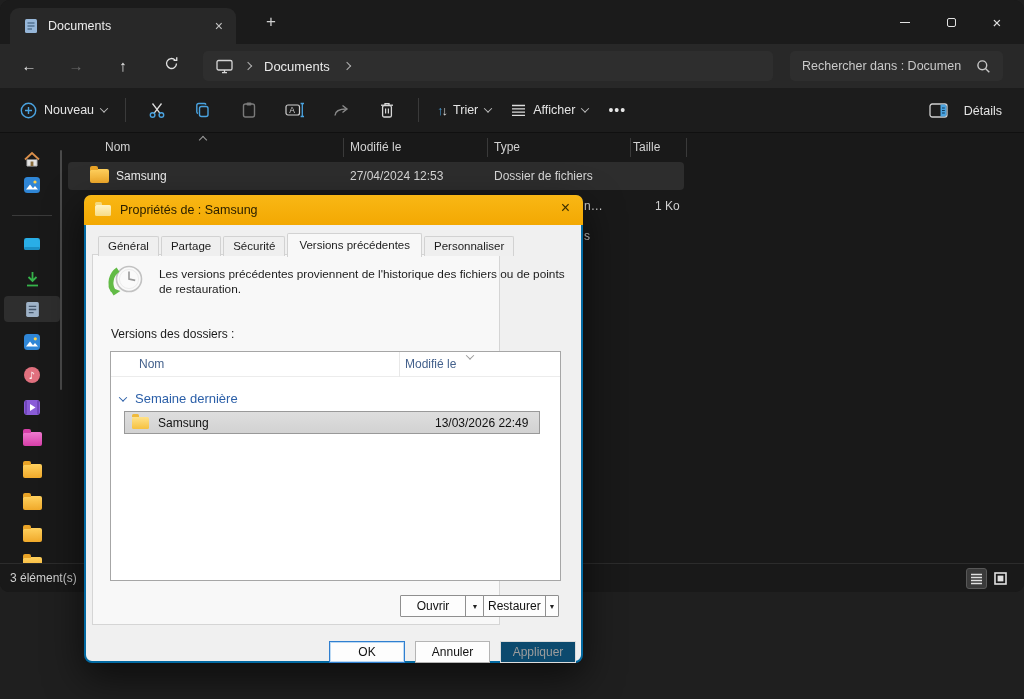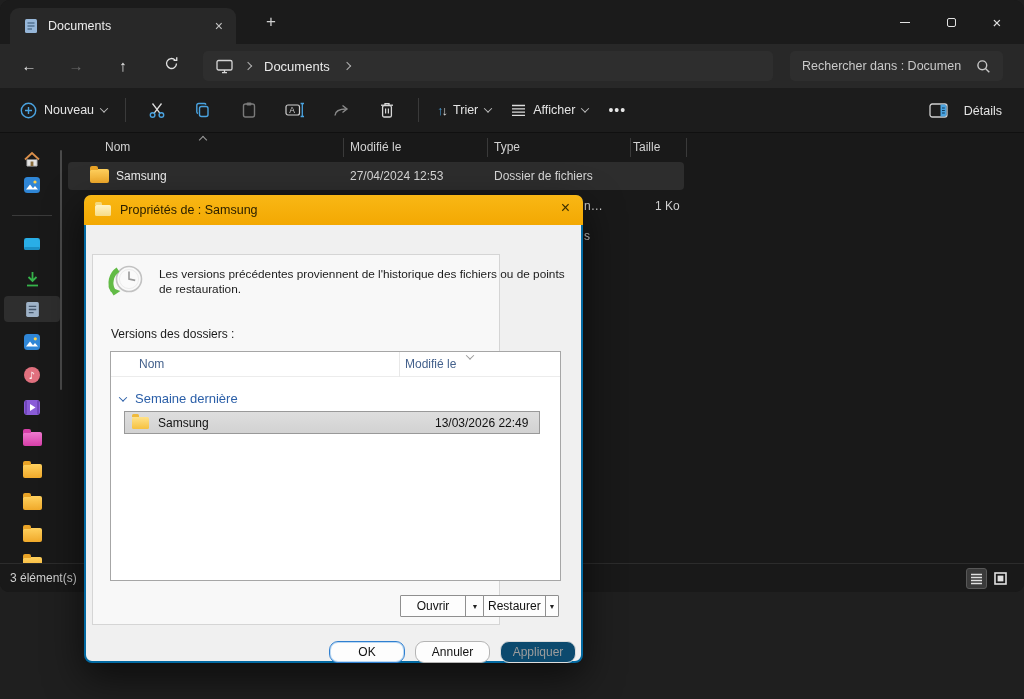--- a/index.html
+++ b/index.html
@@ -81,21 +81,21 @@
   .lb-group{position:absolute;left:9px;top:39px;color:#2b5fa8;font-size:13px;display:flex;align-items:center;gap:9px;}
   .lb-row{position:absolute;left:13px;top:59px;width:416px;height:23px;background:linear-gradient(#dedede,#d2d2d2);
           border:1px solid #999;display:flex;align-items:center;font-size:12px;color:#111;}
   .lb-row .rfold{width:17px;height:12px;border-radius:1.5px;background:linear-gradient(#ffe289,#f6c140);position:relative;margin:0 9px 0 7px;}
   .lb-row .rfold::before{content:"";position:absolute;top:-2.5px;left:0;width:7px;height:3px;border-radius:1.5px 1.5px 0 0;background:#f0ba3c;}
   .lb-row .rdate{position:absolute;left:281px;margin-left:29px;}
   .sbtn{position:absolute;top:398px;height:22px;display:flex;align-items:stretch;border:1px solid #8f8f8f;
         background:#fdfdfd;font-size:12px;color:#111;border-radius:1px;}
   .sbtn .lab{flex:1;display:flex;align-items:center;justify-content:center;padding:0 4px;}
   .sbtn .arr{width:19px;border-left:1px solid #8f8f8f;display:flex;align-items:center;justify-content:center;font-size:7px;color:#222;}
-  .fbtn{position:absolute;top:444px;height:22px;background:#fdfdfd;border:1px solid #b4b4b4;border-radius:9px;
+  .fbtn{position:absolute;top:444px;height:22px;background:#fdfdfd;border:1px solid #b4b4b4;border-radius:0;
         font-size:12px;color:#111;display:flex;align-items:center;justify-content:center;}
   .fbtn.ok{border:1px solid #2f7fd0;box-shadow:0 0 0 1px #bcd9f3 inset;}
   .fbtn.disabled{background:#0c4a6e;border-color:#dcdcdc;color:#9c9c9c;}
 </style>
 </head>
 <body>
 
 <div class="screen">
   <div class="explorer">
 
@@ -341,20 +341,27 @@
     </div>
   </div>
 
   <div class="dlg">
     <div class="dlg-title">
       <span class="dfold"></span>
       <span>Propriétés de : Samsung</span>
       <span class="dlg-close">×</span>
     </div>
 
+    <div class="dlg-tabs">
+      <span class="dtab">Général</span>
+      <span class="dtab">Partage</span>
+      <span class="dtab">Sécurité</span>
+      <span class="dtab active">Versions précédentes</span>
+      <span class="dtab">Personnaliser</span>
+    </div>
 
     <div class="dlg-page">
       <span class="pv-icon">
         <svg width="42" height="42" viewBox="0 0 42 42">
           <circle cx="24" cy="18" r="12.5" fill="#fafafa" stroke="#c2c2c2" stroke-width="1.6"></circle>
           <circle cx="24" cy="18" r="9.6" fill="none" stroke="#ececec" stroke-width="1"></circle>
           <path d="M24 10.5V18l6.2 1.4" stroke="#9a9a9a" stroke-width="1.6" fill="none"></path>
           <path d="M8.2 30A16 16 0 0 1 13 8.6" fill="none" stroke="#62bb46" stroke-width="5"></path>
           <path d="M3.2 25.5l5.4 9 6.8-4.4z" fill="#62bb46"></path>
         </svg>

